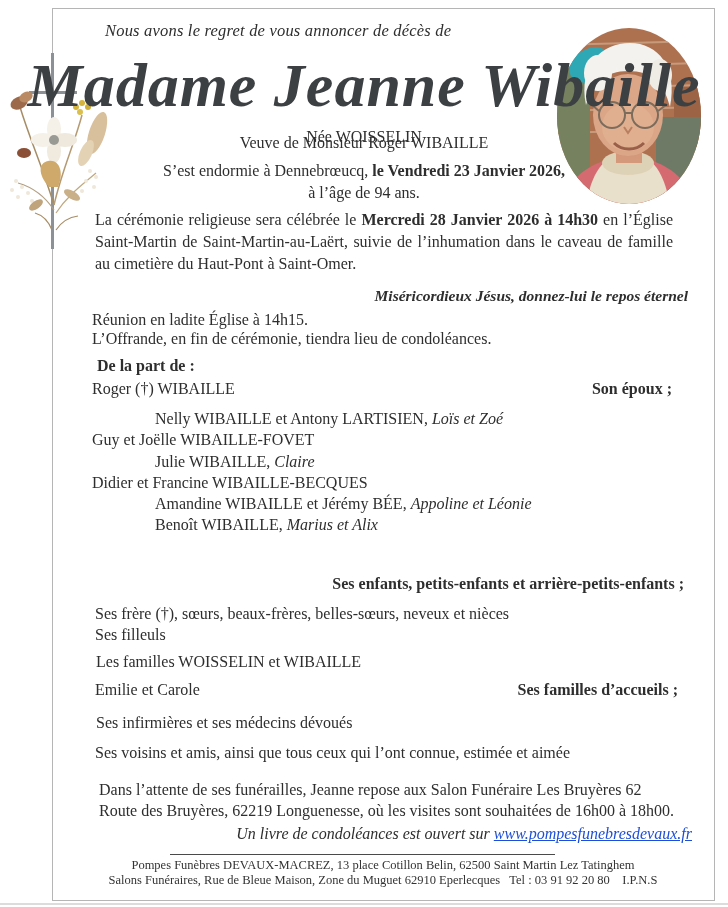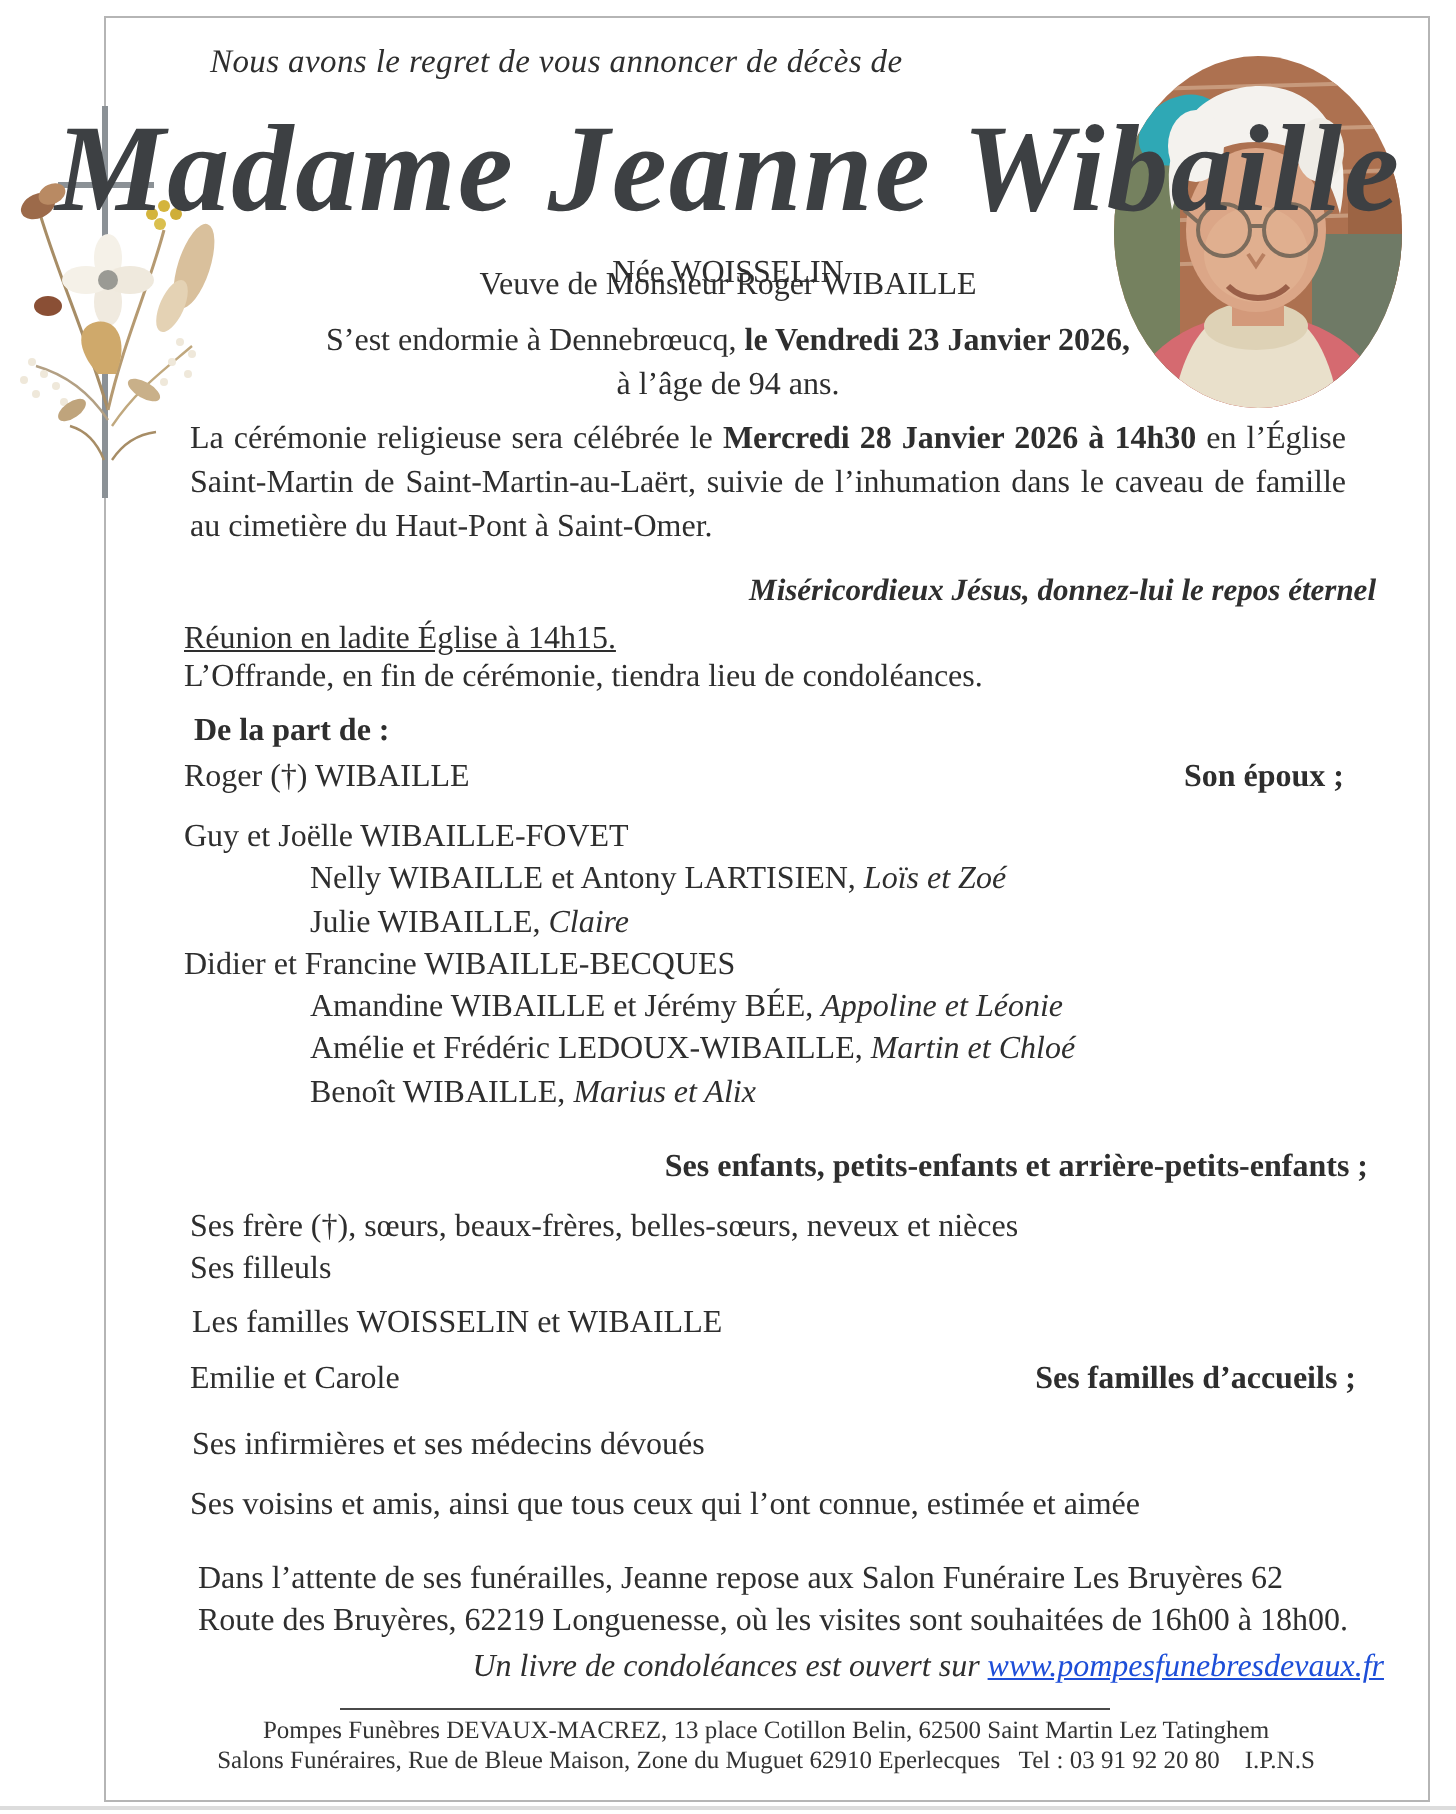--- a/index.html
+++ b/index.html
@@ -20,21 +20,21 @@
     letter-spacing:1px;
   }
   .centerline{left:9px;width:710px;text-align:center;font-size:16px;}
   .maiden{top:128px;}
   .widow{top:134px;}
   .deathline{top:162px;}
   .ageline{top:184px;}
   .ceremony{left:95px;top:209px;width:578px;font-size:16px;line-height:22px;text-align:justify;}
   .prayer{left:280px;top:287px;width:408px;text-align:right;font-size:15.5px;font-weight:bold;font-style:italic;}
   .bodyline{font-size:16px;}
-  .meeting{left:92px;top:311px;text-decoration:underline;}
+  .meeting{left:92px;top:311px;}
   .offering{left:92px;top:330px;}
   .from-heading{left:97px;top:357px;font-weight:bold;}
   .row{left:92px;right:56px;display:flex;justify-content:space-between;align-items:baseline;}
   .spouse-row{top:380px;}
   .family{left:92px;top:410px;width:600px;font-size:16px;}
   .family .fam-row{height:21.3px;white-space:nowrap;}
   .family .indent{padding-left:63px;}
   .kids{font-style:italic;}
   .family-relation{left:0;right:44px;top:575px;text-align:right;font-weight:bold;font-size:16px;}
   .siblings{left:95px;top:605px;}
@@ -175,26 +175,25 @@
 <div class="abs bodyline meeting">Réunion en ladite Église à 14h15.</div>
 <div class="abs bodyline offering">L’Offrande, en fin de cérémonie, tiendra lieu de condoléances.</div>
 
 <div class="abs bodyline from-heading">De la part de :</div>
 <div class="abs bodyline row spouse-row">
   <span>Roger (†) WIBAILLE</span>
   <b class="inb">Son époux ;</b>
 </div>
 
 <div class="abs family">
+  <div class="fam-row indent"><span>Nelly WIBAILLE et Antony LARTISIEN, </span><span class="kids">Loïs et Zoé</span></div>
   <div class="fam-row"><span>Guy et Joëlle WIBAILLE-FOVET</span><span class="kids"></span></div>
-  <div class="fam-row indent"><span>Nelly WIBAILLE et Antony LARTISIEN, </span><span class="kids">Loïs et Zoé</span></div>
   <div class="fam-row indent"><span>Julie WIBAILLE, </span><span class="kids">Claire</span></div>
   <div class="fam-row"><span>Didier et Francine WIBAILLE-BECQUES</span><span class="kids"></span></div>
   <div class="fam-row indent"><span>Amandine WIBAILLE et Jérémy BÉE, </span><span class="kids">Appoline et Léonie</span></div>
-  <div class="fam-row indent"><span>Amélie et Frédéric LEDOUX-WIBAILLE, </span><span class="kids">Martin et Chloé</span></div>
   <div class="fam-row indent"><span>Benoît WIBAILLE, </span><span class="kids">Marius et Alix</span></div>
 </div>
 <div class="abs family-relation">Ses enfants, petits-enfants et arrière-petits-enfants ;</div>
 
 <div class="abs bodyline siblings">Ses frère (†), sœurs, beaux-frères, belles-sœurs, neveux et nièces</div>
 <div class="abs bodyline godchildren">Ses filleuls</div>
 <div class="abs bodyline families">Les familles WOISSELIN et WIBAILLE</div>
 <div class="abs bodyline row foster-row">
   <span>Emilie et Carole</span>
   <b class="inb">Ses familles d’accueils ;</b>

